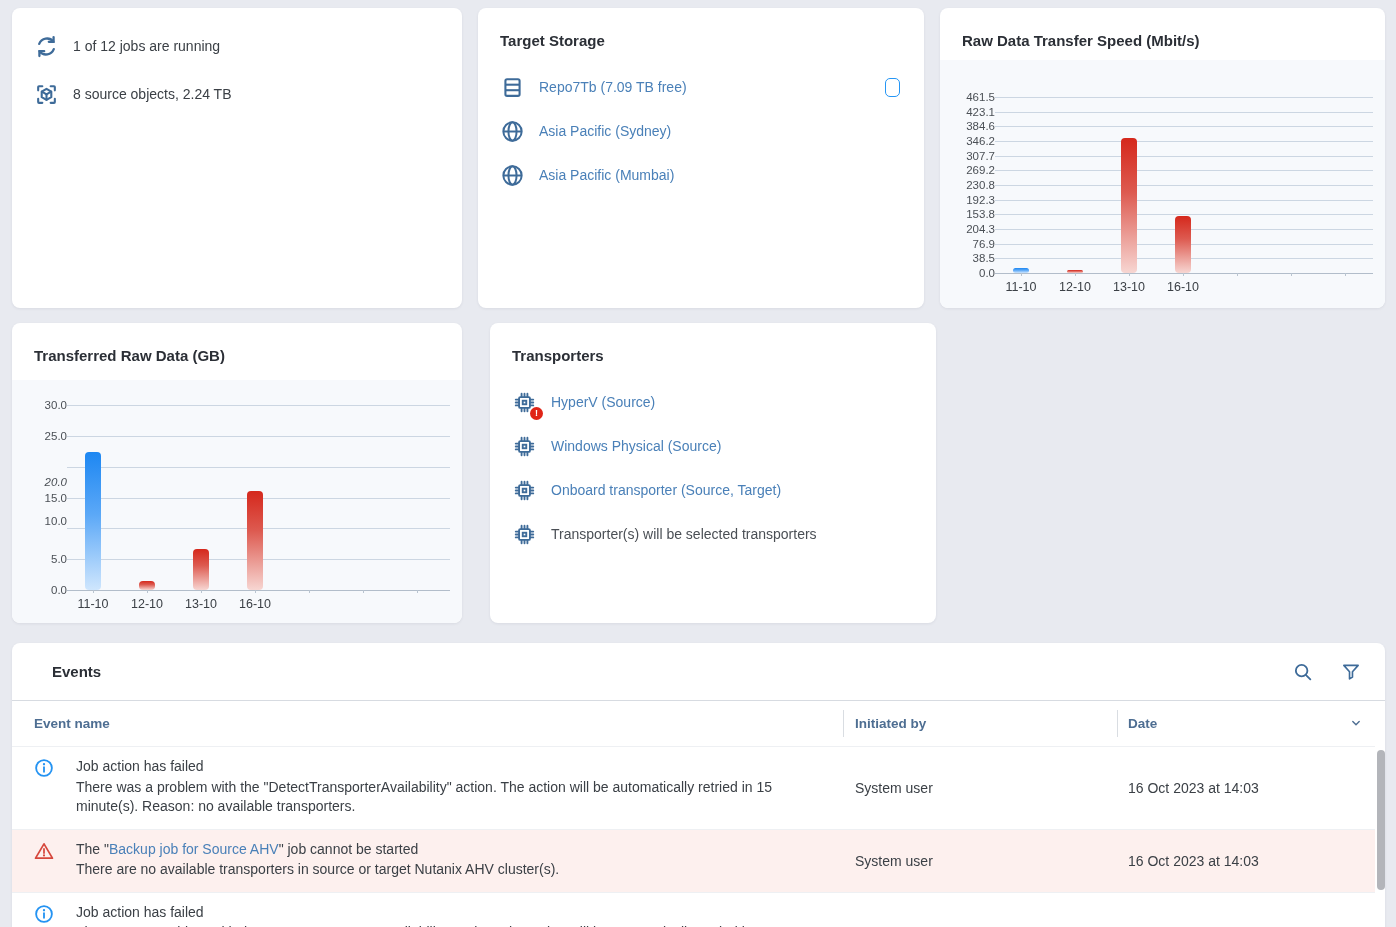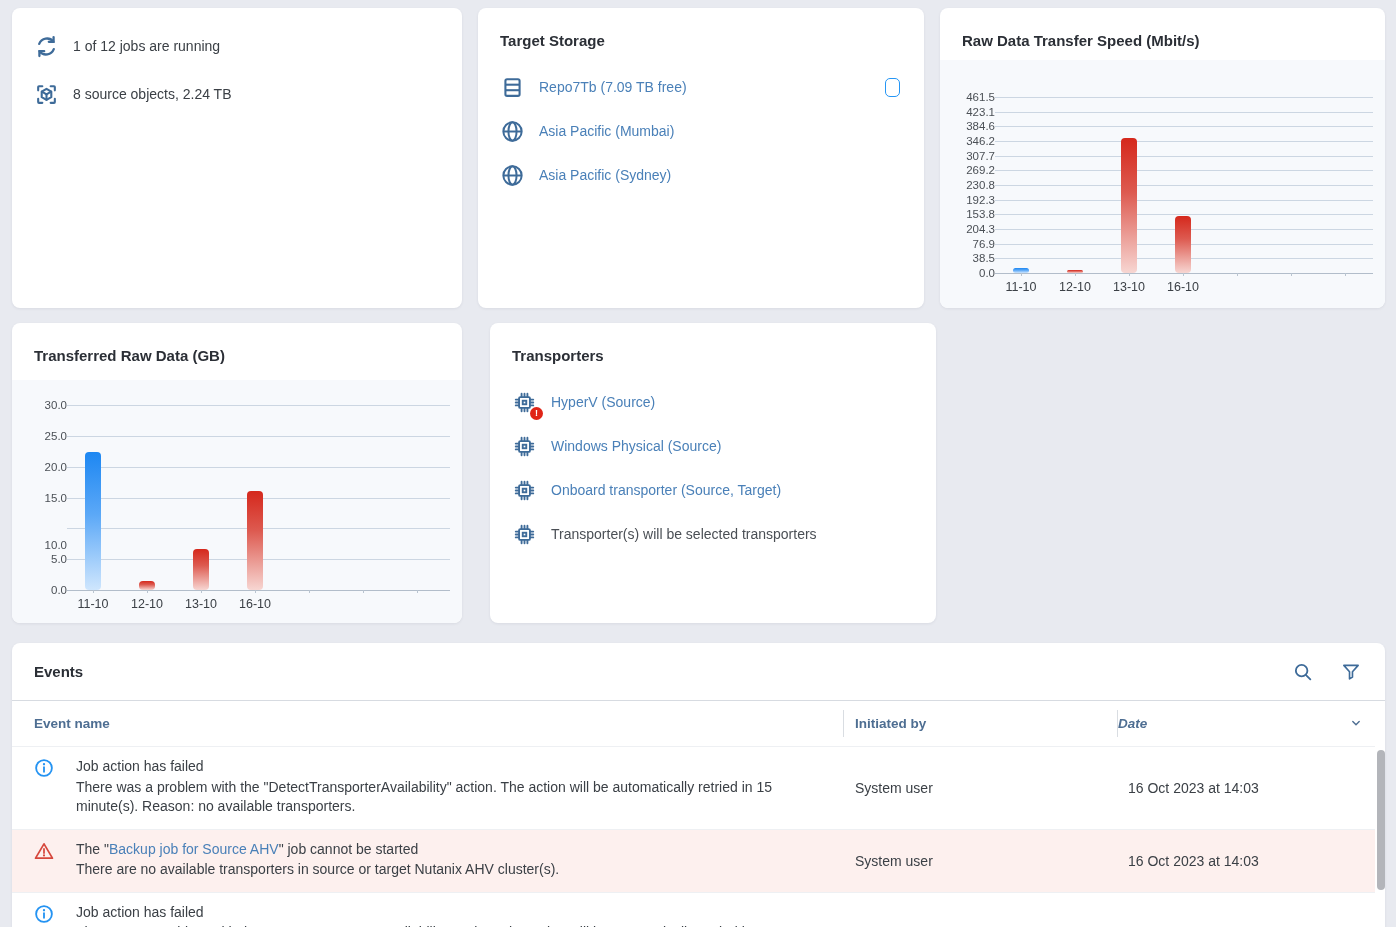--- a/index.html
+++ b/index.html
@@ -50,30 +50,30 @@
   .bar{position:absolute;width:16px;border-radius:4px;}
   .bar.blue{background:linear-gradient(180deg,#1d87f2 0%,#5ba8f7 45%,#cfe6fd 100%);}
   .bar.red{background:linear-gradient(180deg,#d5281c 0%,#dd5a50 40%,#f7d6d2 100%);}
   .xlab{position:absolute;width:54px;text-align:center;font-size:12.5px;color:#3b4046;}
   .xtickmark{position:absolute;width:1px;height:3px;background:#b9c4d0;}
   
   .events{
     margin:20px 11px 0 12px;background:#fff;border-radius:8px;height:330px;
     position:relative;box-shadow:0 1px 3px rgba(20,30,60,.07);overflow:hidden;
   }
-  .ev-head{height:57px;display:flex;align-items:center;padding:0 23px 0 22px;border-bottom:1px solid #d7dbe1;}
+  .ev-head{height:57px;display:flex;align-items:center;padding:0 23px 0 40px;border-bottom:1px solid #d7dbe1;}
   .ev-title{flex:1;font-size:15px;font-weight:bold;color:#2b2f36;}
   .ev-tool{width:22px;height:22px;margin-left:26px;cursor:pointer;display:flex;align-items:center;justify-content:center;}
   .ev-colhead{
     height:45px;position:relative;display:grid;grid-template-columns:64px 767px 274px 1fr;
     align-items:center;color:#4e6e92;font-size:13.5px;font-weight:600;
   }
   .colhead-name{grid-column:1/3;padding-left:22px;}
   .colhead-cell{padding-left:12px;}
-  .colhead-cell.date{padding-left:1px;font-style:italic;}
+  .colhead-cell.date{padding-left:11px;}
   .vsep{position:absolute;top:9px;width:1px;height:27px;background:#d9dde2;}
   .vsep.s1{left:831px;}
   .vsep.s2{left:1105px;}
   .sort-chevron{position:absolute;right:22px;top:15px;cursor:pointer;}
   .ev-body{margin-right:10px;}
   .ev-row{
     display:grid;grid-template-columns:64px 767px 274px 1fr;
     border-top:1px solid #eef0f3;background:#fff;
   }
   .ev-row.highlight{background:#fdf0ee;}
@@ -136,31 +136,31 @@
             <span class="checkbox"></span>
           </div>
           <div class="link-item">
             <span class="ic">
               <svg class="icon" width="25" height="25" viewBox="0 0 24 24" fill="none" stroke="#3e6b99" stroke-width="1.9">
     <circle cx="12" cy="12" r="8.8"></circle>
                 <ellipse cx="12" cy="12" rx="3.9" ry="8.8"></ellipse>
                 <path d="M3.2 12 H20.8"></path>
   </svg>
             </span>
-            <span class="lbl-link">Asia Pacific (Mumbai)</span>
+            <span class="lbl-link">Asia Pacific (Sydney)</span>
           </div>
           <div class="link-item">
             <span class="ic">
               <svg class="icon" width="25" height="25" viewBox="0 0 24 24" fill="none" stroke="#3e6b99" stroke-width="1.9">
     <circle cx="12" cy="12" r="8.8"></circle>
                 <ellipse cx="12" cy="12" rx="3.9" ry="8.8"></ellipse>
                 <path d="M3.2 12 H20.8"></path>
   </svg>
             </span>
-            <span class="lbl-link">Asia Pacific (Sydney)</span>
+            <span class="lbl-link">Asia Pacific (Mumbai)</span>
           </div>
         </div>
     </section>
 
     <section class="card w3 chart-card">
       <h3 class="card-title">Raw Data Transfer Speed (Mbit/s)</h3>
       <div class="plotbg" id="chart0">
           <div class="gridline baseline" style="top: 213px;"></div>
           <div class="ytick" style="top: 213px;">0.0</div>
           <div class="gridline" style="top: 198.317px;"></div>
@@ -208,25 +208,25 @@
 
   <div class="row row2">
     <section class="card w1 chart-card">
       <h3 class="card-title">Transferred Raw Data (GB)</h3>
       <div class="plotbg" id="chart1">
           <div class="gridline baseline" style="top: 210px;"></div>
           <div class="ytick" style="top: 210px;">0.0</div>
           <div class="gridline" style="top: 179.167px;"></div>
           <div class="ytick" style="top: 179.167px;">5.0</div>
           <div class="gridline" style="top: 148.333px;"></div>
-          <div class="ytick" style="top: 165px;">10.0</div>
+          <div class="ytick" style="top: 141px;">10.0</div>
           <div class="gridline" style="top: 117.5px;"></div>
           <div class="ytick" style="top: 117.5px;">15.0</div>
           <div class="gridline" style="top: 86.6667px;"></div>
-          <div class="ytick" style="top: 87px;">20.0</div>
+          <div class="ytick" style="top: 102px; font-style: italic;">20.0</div>
           <div class="gridline" style="top: 55.8333px;"></div>
           <div class="ytick" style="top: 55.8333px;">25.0</div>
           <div class="gridline" style="top: 25px;"></div>
           <div class="ytick" style="top: 25px;">30.0</div>
           <div class="xtickmark" style="left: 81px; top: 210px;"></div>
           <div class="xtickmark" style="left: 135px; top: 210px;"></div>
           <div class="xtickmark" style="left: 189px; top: 210px;"></div>
           <div class="xtickmark" style="left: 243px; top: 210px;"></div>
           <div class="xtickmark" style="left: 297px; top: 210px;"></div>
           <div class="xtickmark" style="left: 351px; top: 210px;"></div>

